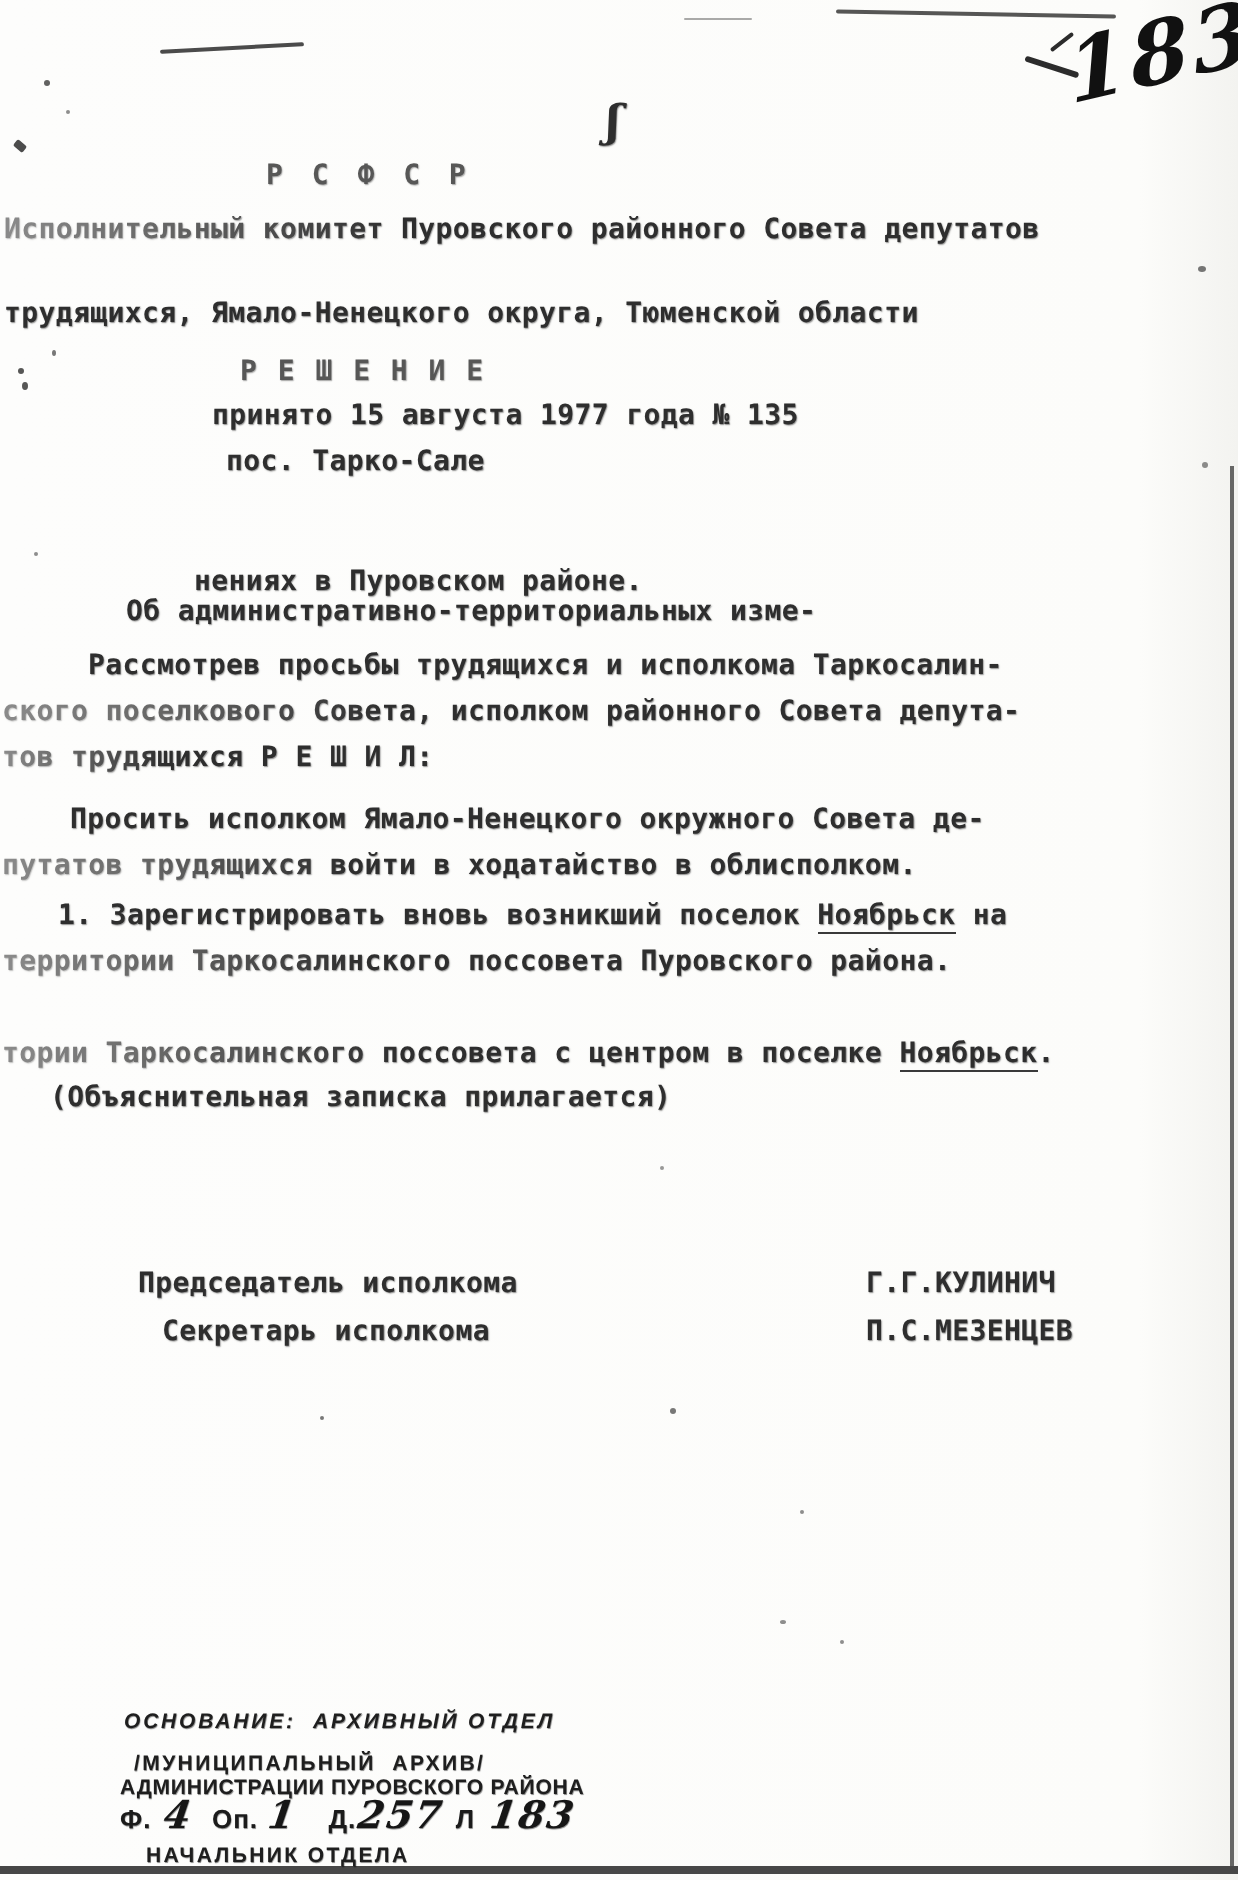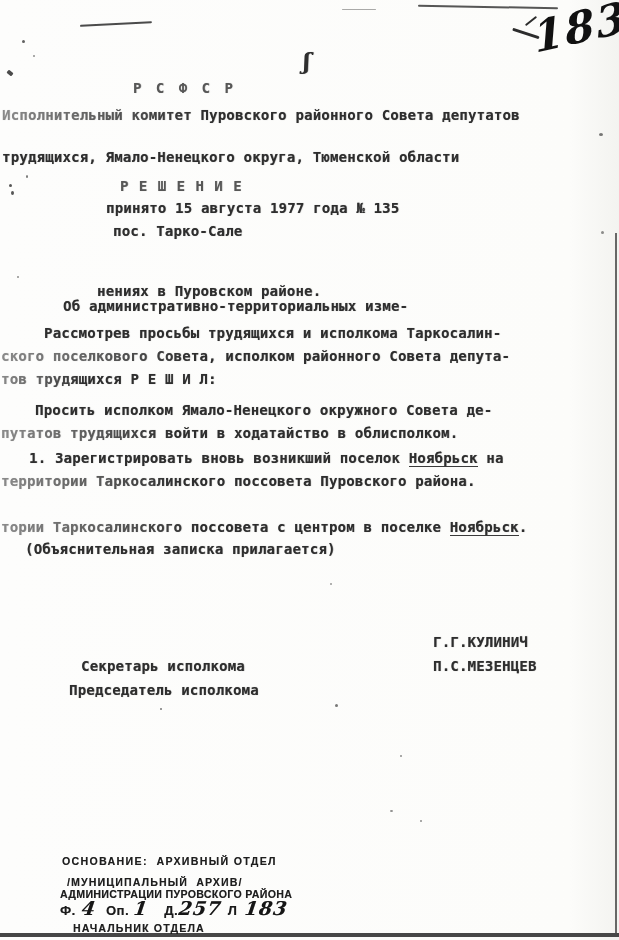--- a/index.html
+++ b/index.html
@@ -106,26 +106,26 @@
   <div class="tw" style="left:35px;top:401px;">Просить исполком Ямало-Ненецкого окружного Совета де-</div>
   <div class="tw fade-l" style="left:1px;top:424px;">путатов трудящихся войти в ходатайство в облисполком.</div>
 
   <div class="tw" style="left:29px;top:449px;"><span>1. Зарегистрировать вновь возникший поселок </span><span class="u1">Ноябрьск</span><span> на</span></div>
   <div class="tw fade-l" style="left:1px;top:472px;">территории Таркосалинского поссовета Пуровского района.</div>
 
   <div class="tw fade-l" style="left:1px;top:518px;"><span>тории Таркосалинского поссовета с центром в поселке </span><span class="u2">Ноябрьск</span><span>.</span></div>
 
   <div class="tw" style="left:25px;top:540px;">(Объяснительная записка прилагается)</div>
 
-  <div class="tw" style="left:69px;top:633px;margin-top:48px;">Председатель исполкома</div>
+  <div class="tw" style="left:69px;top:633px;">Председатель исполкома</div>
   <div class="tw" style="left:433px;top:633px;">Г.Г.КУЛИНИЧ</div>
   <div class="tw" style="left:69px;top:657px;margin-left:12px;">Секретарь исполкома</div>
   <div class="tw" style="left:433px;top:657px;">П.С.МЕЗЕНЦЕВ</div>
 
-  <div class="stamp" style="left:62px;top:855px;letter-spacing:1.4px;">ОСНОВАНИЕ:  АРХИВНЫЙ ОТДЕЛ</div>
+  <div class="stamp" style="left:62px;top:855px;letter-spacing:1.4px;font-style:italic;">ОСНОВАНИЕ:  АРХИВНЫЙ ОТДЕЛ</div>
   <div class="stamp" style="left:67px;top:876px;letter-spacing:1.2px;">/МУНИЦИПАЛЬНЫЙ  АРХИВ/</div>
   <div class="stamp" style="left:60px;top:888px;letter-spacing:.4px;">АДМИНИСТРАЦИИ ПУРОВСКОГО РАЙОНА</div>
 
   <div class="stamp fond-line" style="left:60px;top:902px;">
     <span class="lbl">Ф.</span>
     <span class="hw" style="margin:0 10px 0 6px;">4</span>
     <span class="lbl">Оп.</span>
     <span class="hw" style="margin:0 16px 0 5px;">1</span>
     <span class="lbl">Д.</span>
     <span class="hw" style="margin:0 6px 0 1px;">257</span>

